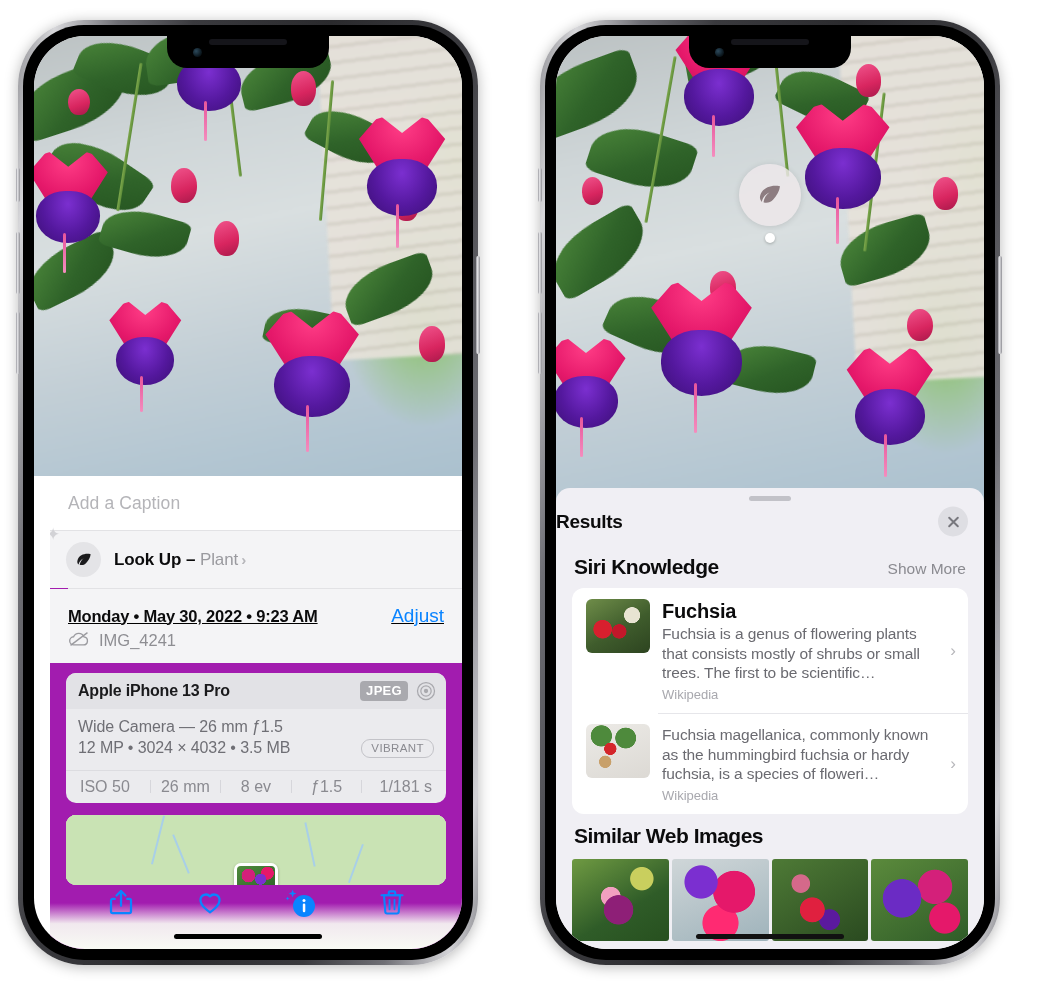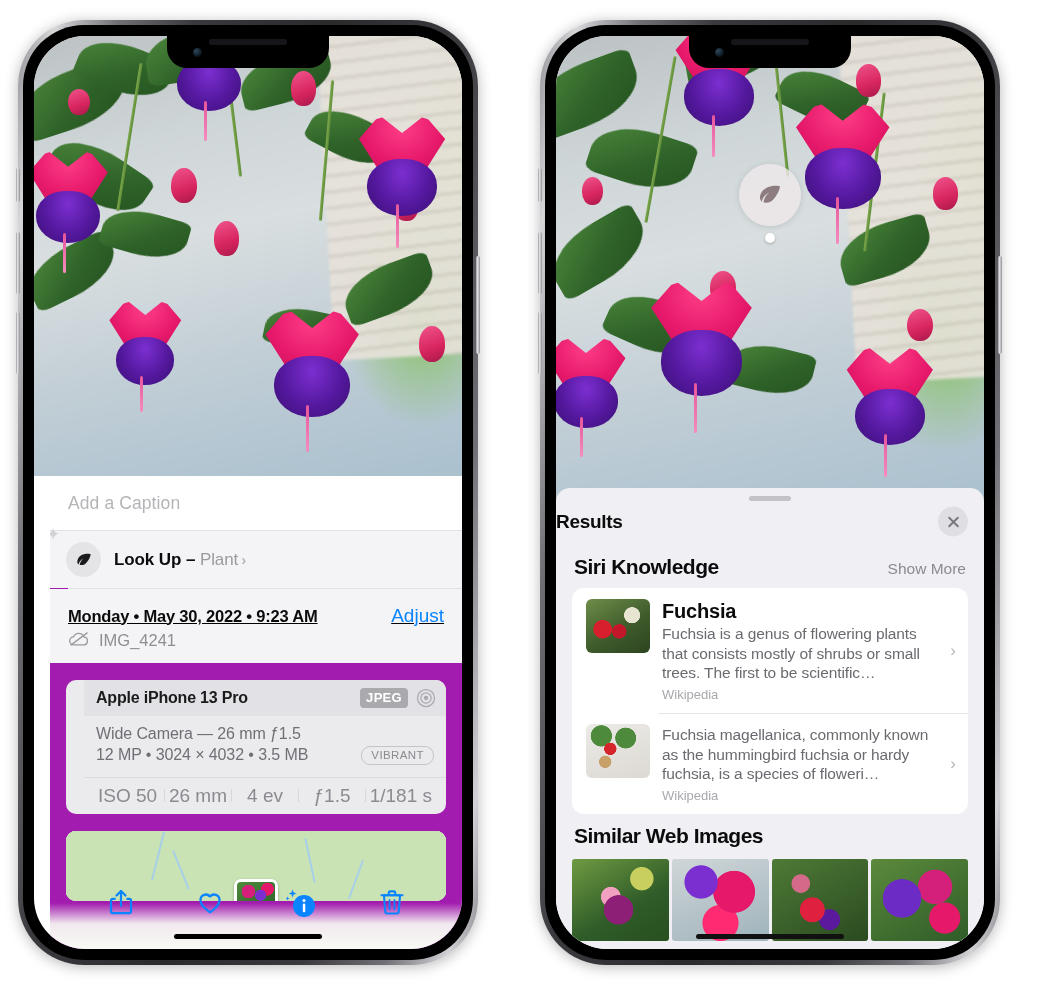--- a/index.html
+++ b/index.html
@@ -165,22 +165,22 @@
   .date-txt { font-size:16.5px; font-weight:700; color:#0b0b0c; letter-spacing:-.2px; }
   .adjust { font-size:19px; color:#0a84ff; }
   .file-row {
     display:flex; align-items:flex-start; gap:9px;
     padding: 2px 18px 12px; background:#f4f4f6;
   }
   .file-name { font-size:16.5px; color:#8e8e93; }
 
   
   .cam-card {
-    margin: 17px 16px; border-radius:10px; overflow:hidden;
-    background:#ebebee; font-size:15.5px;padding-left:18px;
+    margin: 10px 16px; border-radius:10px; overflow:hidden;
+    background:#ebebee; font-size:15.5px;
   }
   .cam-head {
     display:flex; align-items:center; justify-content:space-between;
     padding: 8px 10px 8px 12px;
     background:#e2e2e6;
   }
   .cam-model { font-size:16px; font-weight:600; color:#1a1a1c; letter-spacing:-.2px; }
   .cam-head-right { display:flex; align-items:center; gap:8px; }
   .jpeg-badge {
     background:#a9a9ae; color:#fff; font-size:13px; font-weight:600;
@@ -189,21 +189,21 @@
   .lens-icon { width:20px; height:20px; }
   .cam-body { padding: 9px 12px 9px; }
   .cam-line { font-size:16px; color:#6f6f75; letter-spacing:-.1px; margin-bottom:3px; }
   .cam-line2 { display:flex; align-items:center; justify-content:space-between; }
   .vibrant {
     border:1px solid #c3c3c8; color:#8a8a90; font-size:11.5px;
     padding: 2.5px 9px; border-radius:9px; letter-spacing:.4px;
   }
   .exif-row {
     display:flex; align-items:center; border-top:.5px solid #dcdce0;
-    padding: 7px 10px; color:#8a8a90; font-size:19px;
+    padding: 7px 10px; color:#8a8a90; font-size:16px;
   }
   .exif-cell { flex:1; text-align:center; }
   .exif-cell:first-child { text-align:left; padding-left:4px; }
   .exif-cell:last-child  { text-align:right; padding-right:4px; }
   .exif-sep { width:1px; height:13px; background:#d6d6db; }
 
   
   .map-wrap { margin: 12px 16px 0; border-radius:10px; overflow:hidden; height:70px; position:relative; }
   .map-bg {
     position:absolute; inset:0;
@@ -452,21 +452,21 @@
               <div class="cam-line cam-line2">
                 <span>12 MP • 3024 × 4032 • 3.5 MB</span>
                 <span class="vibrant">VIBRANT</span>
               </div>
             </div>
             <div class="exif-row">
               <span class="exif-cell">ISO 50</span>
               <span class="exif-sep"></span>
               <span class="exif-cell">26 mm</span>
               <span class="exif-sep"></span>
-              <span class="exif-cell">4 ev</span>
+              <span class="exif-cell">8 ev</span>
               <span class="exif-sep"></span>
               <span class="exif-cell">ƒ1.5</span>
               <span class="exif-sep"></span>
               <span class="exif-cell">1/181 s</span>
             </div>
           </div>
 
           <div class="map-wrap">
             <div class="map-bg"></div>
             <div class="map-river" style="left:24%;top:0;width:2px;height:72%;transform:rotate(14deg)"></div>

